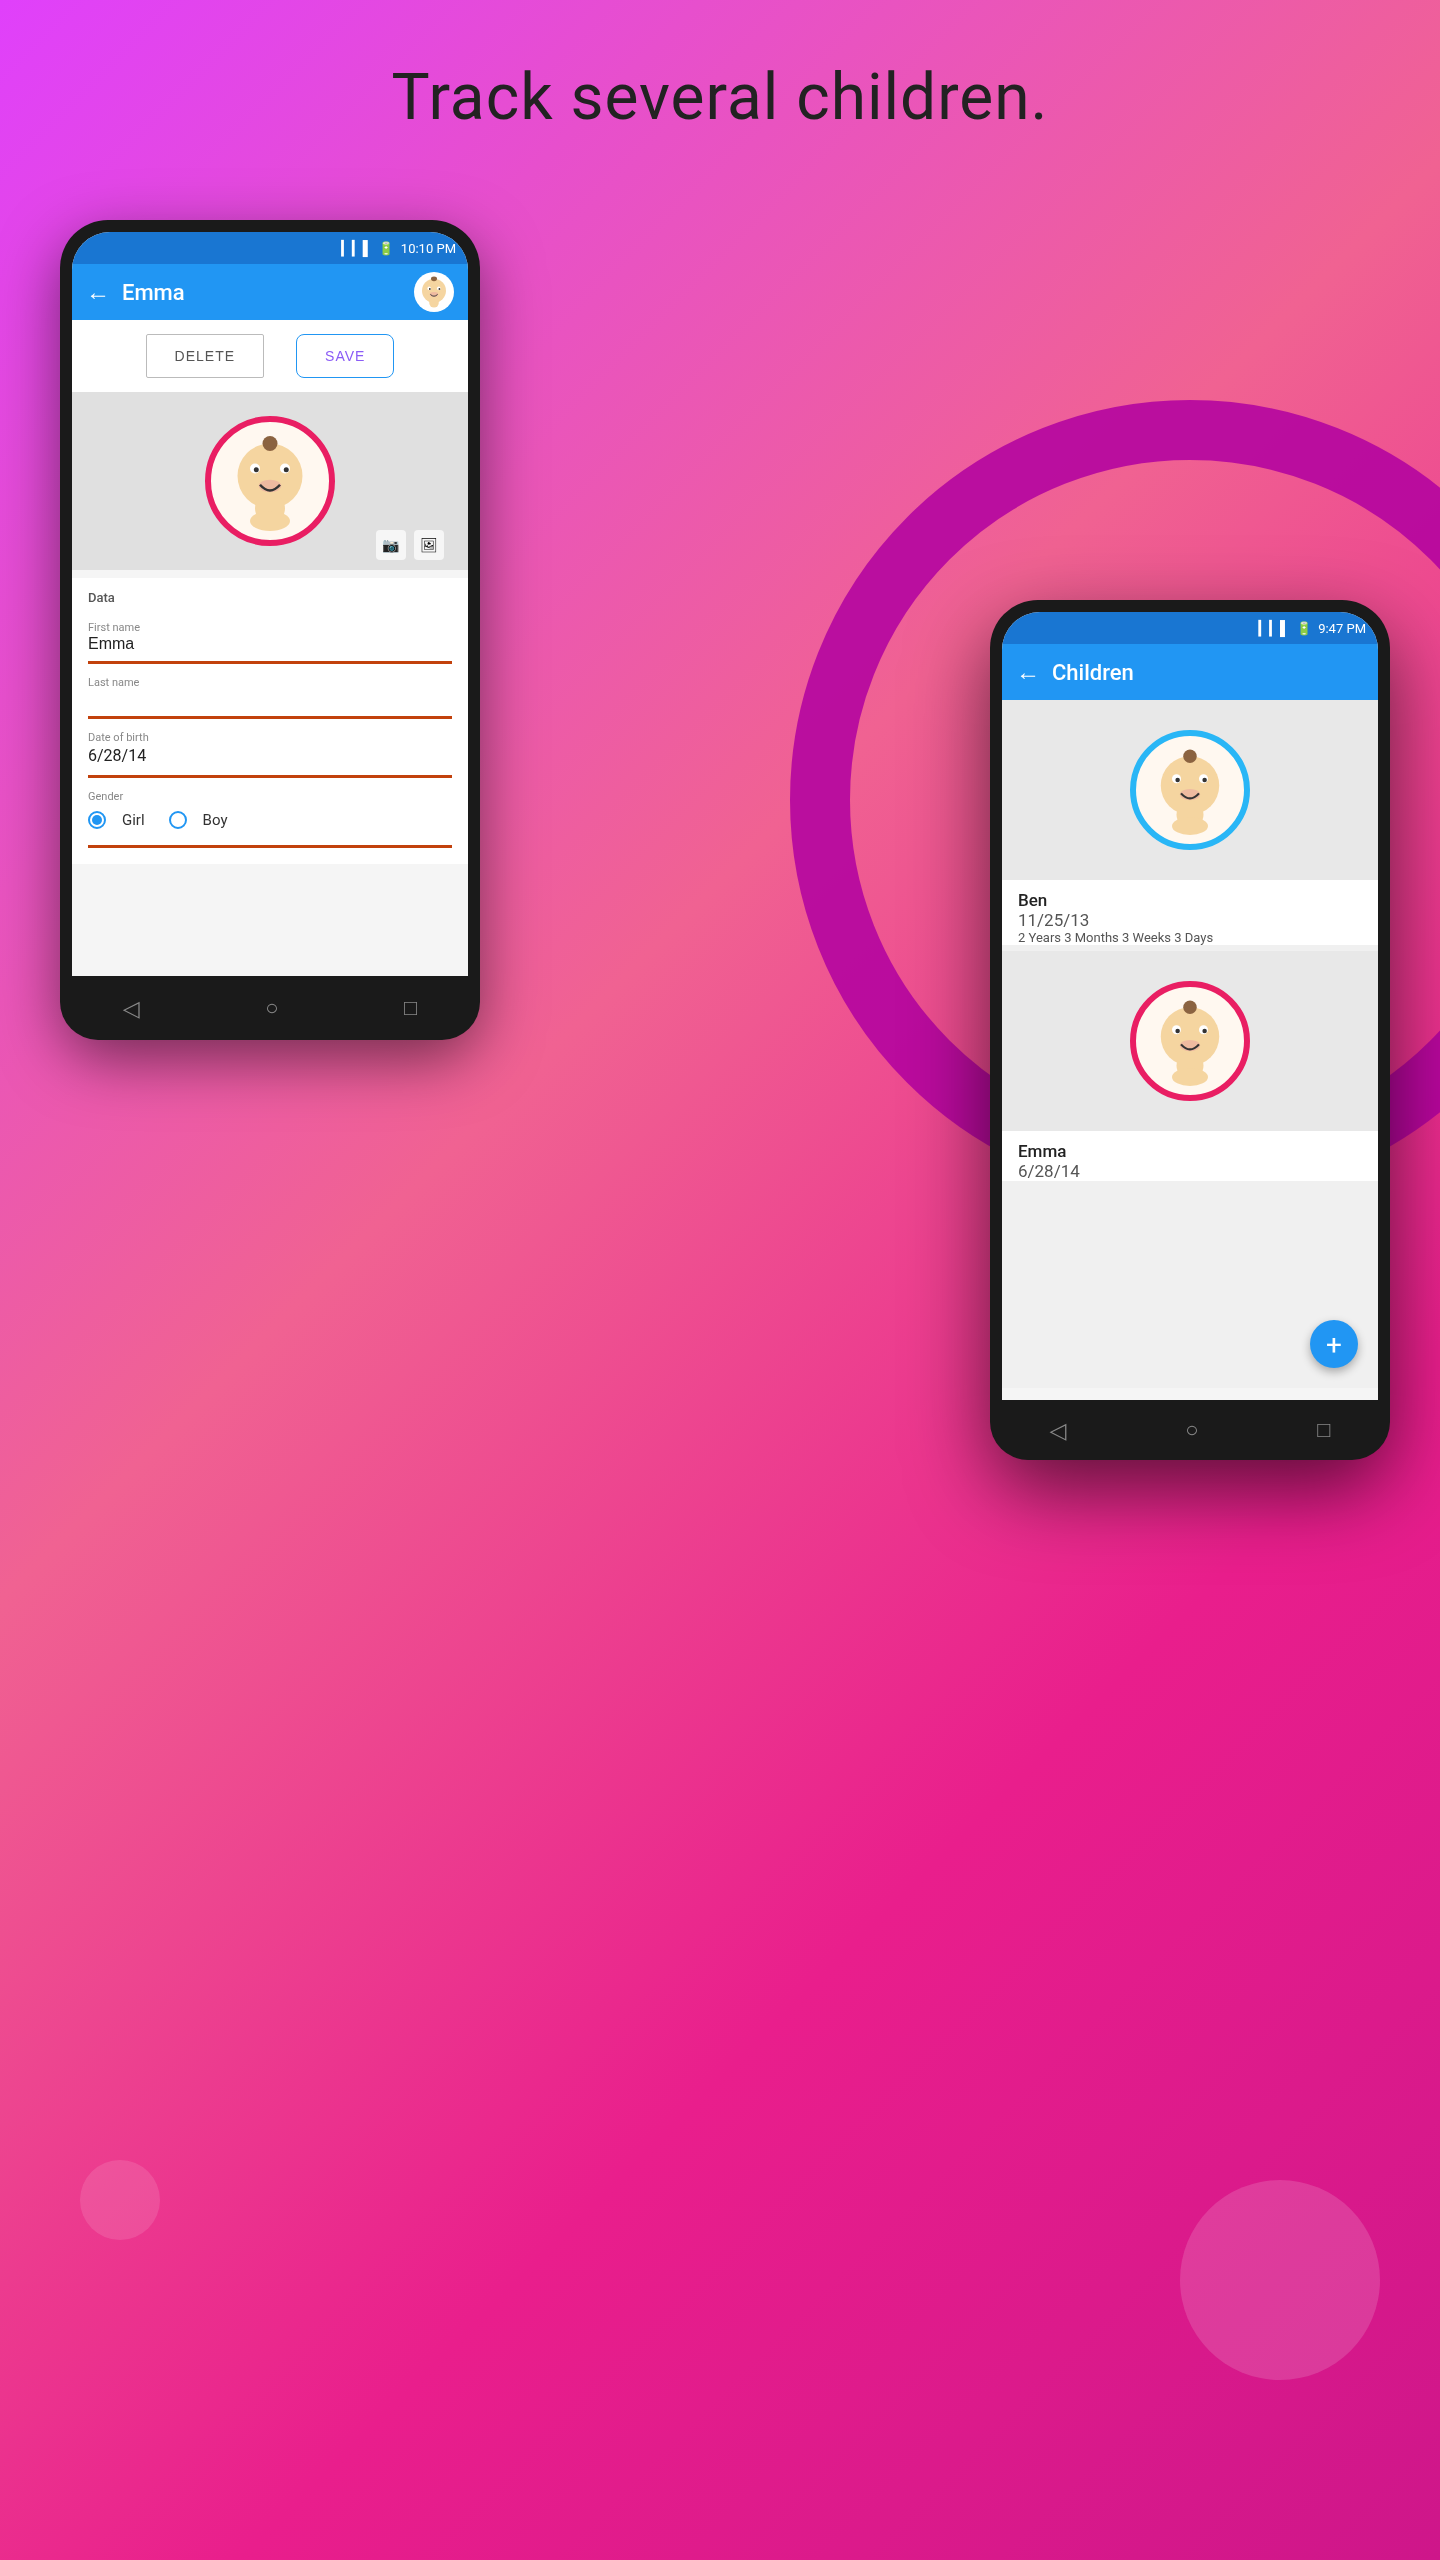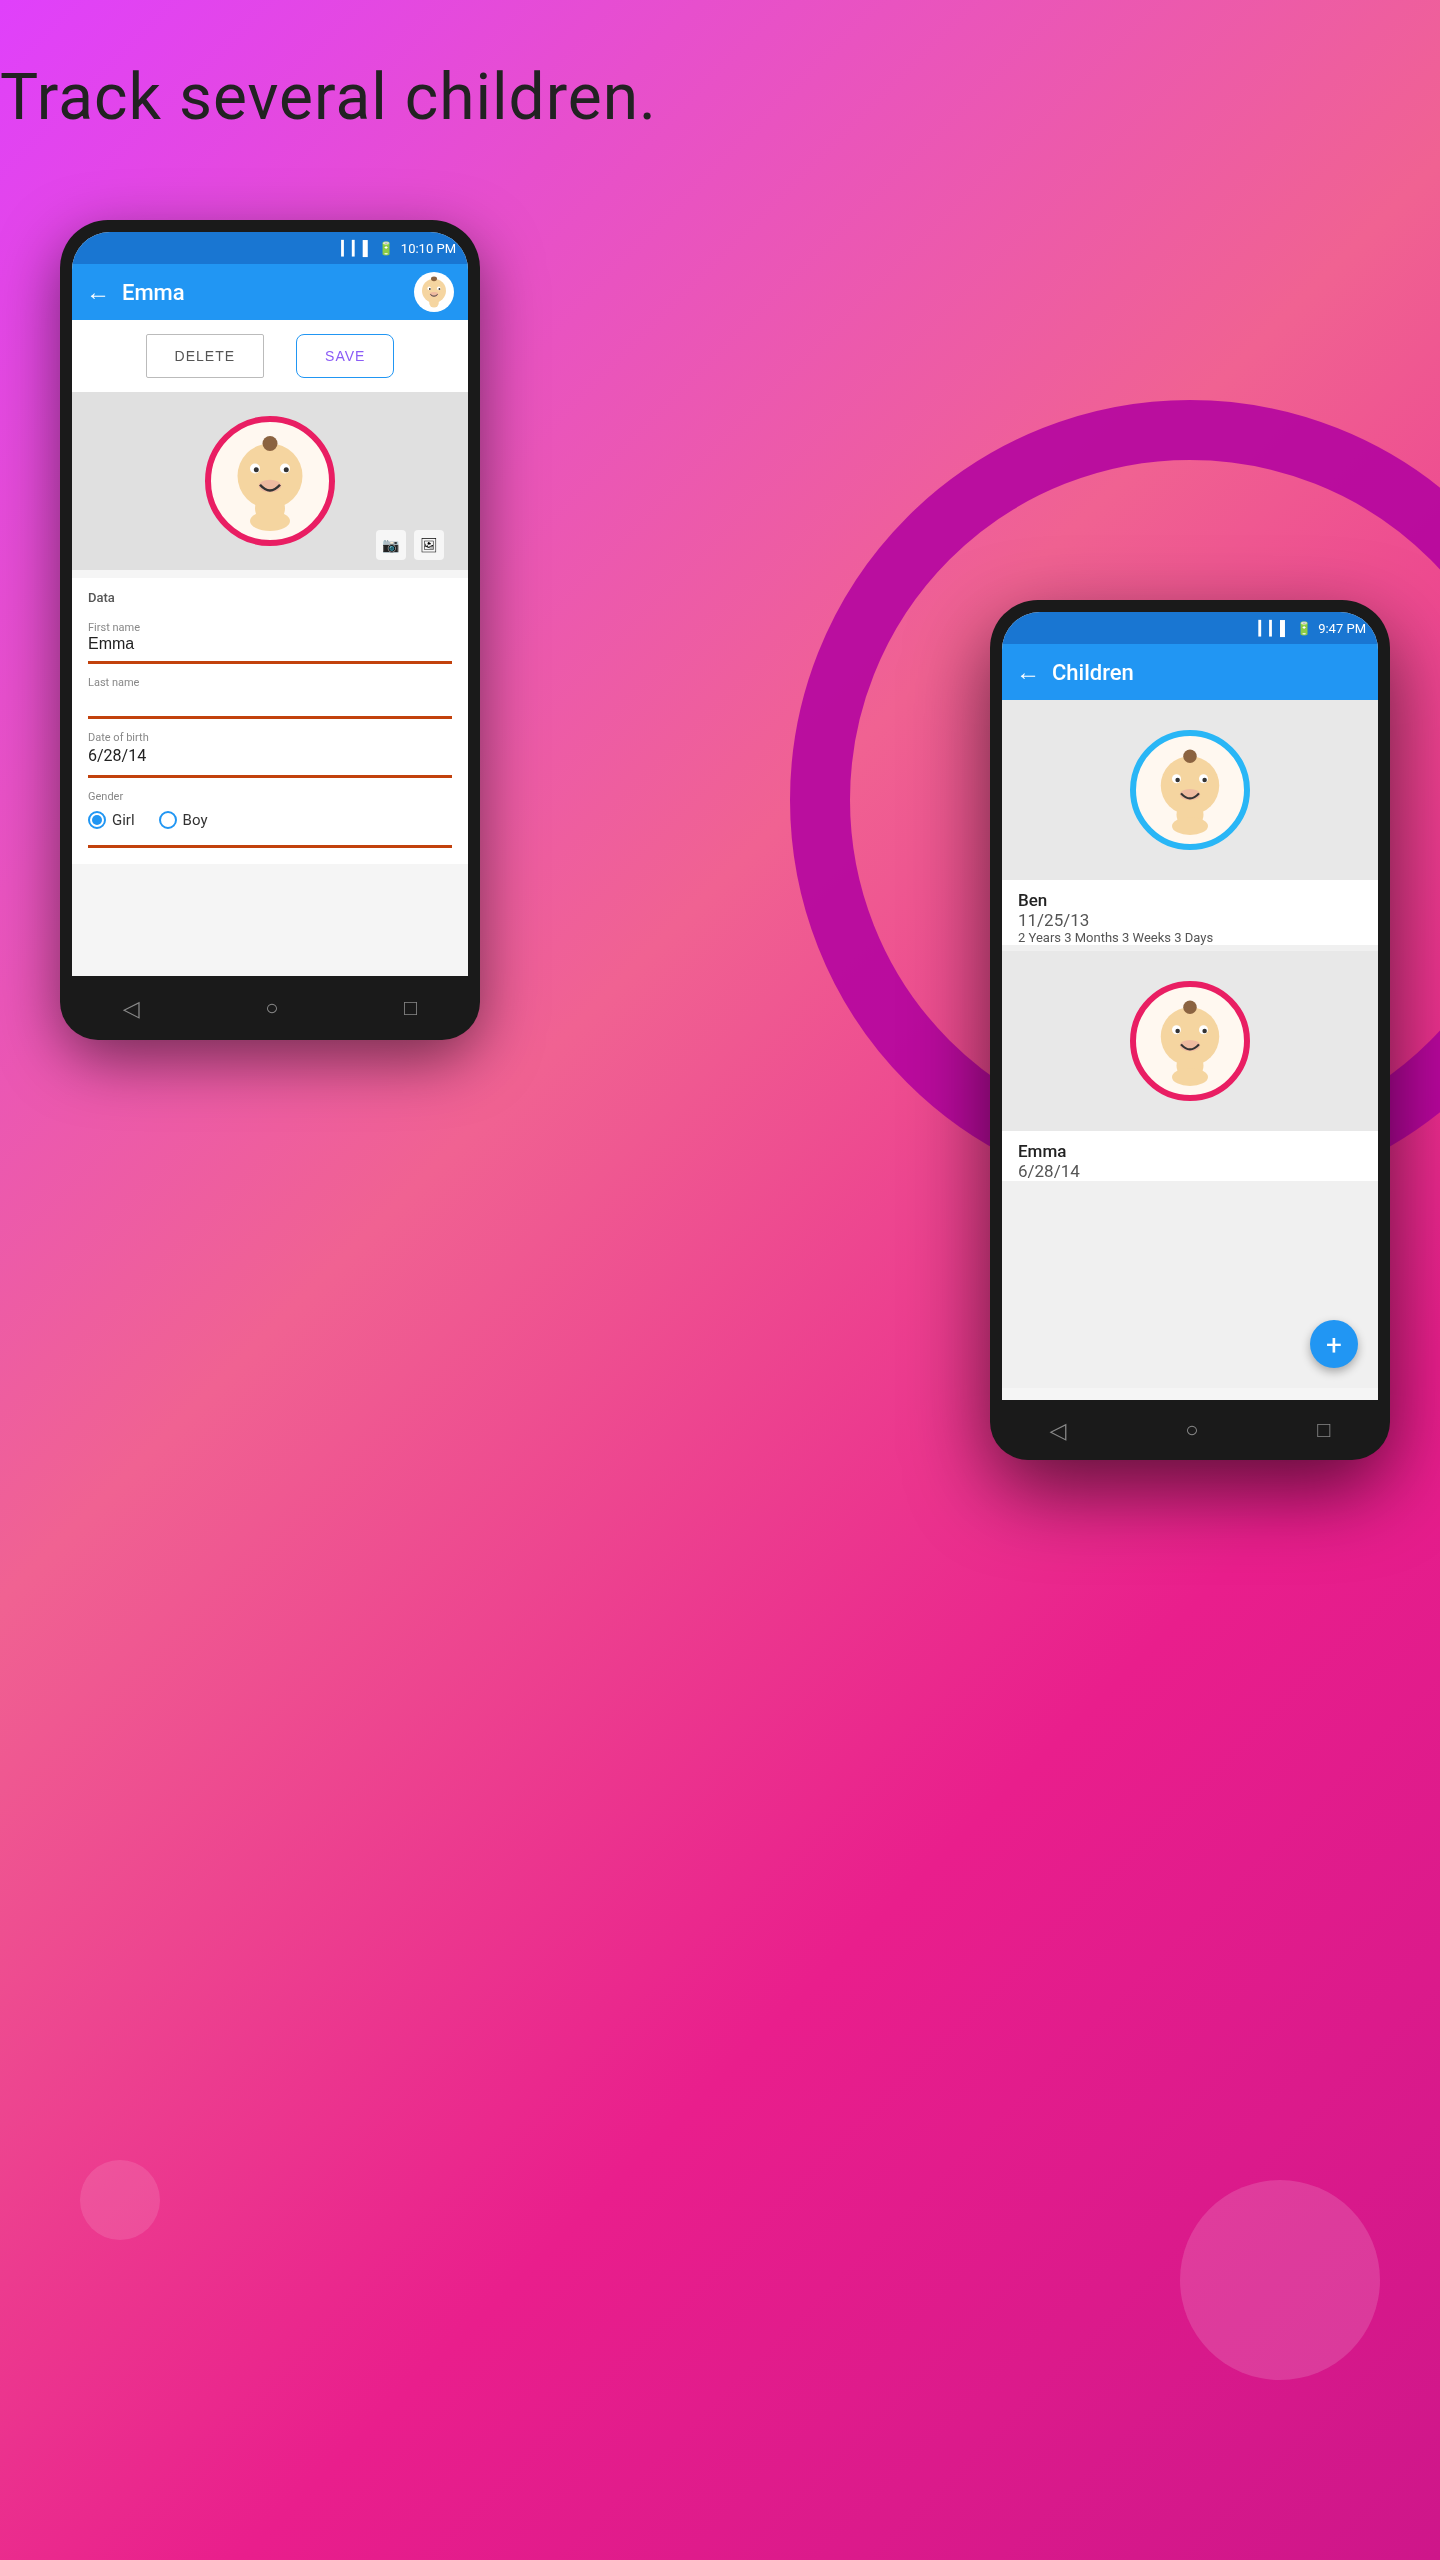--- a/index.html
+++ b/index.html
@@ -37,20 +37,21 @@
       width: 80px;
       height: 80px;
       background: rgba(255,255,255,0.12);
       border-radius: 50%;
       bottom: 320px;
       left: 80px;
     }
 
     
     .page-title {
+      text-align: center;
       padding-top: 60px;
       font-size: 64px;
       font-weight: 400;
       color: #222;
       letter-spacing: 1px;
     }
 
     
     .phone-left {
       position: absolute;
@@ -290,21 +291,21 @@
       background: transparent;
     }
     .gender-row {
       display: flex;
       gap: 24px;
       padding: 8px 0;
     }
     .radio-opt {
       display: flex;
       align-items: center;
-      gap: 6px;
+      gap: 16px;
       font-size: 15px;
       color: #333;
     }
     .radio-dot {
       width: 18px;
       height: 18px;
       border-radius: 50%;
       border: 2px solid #2196f3;
       display: flex;
       align-items: center;

